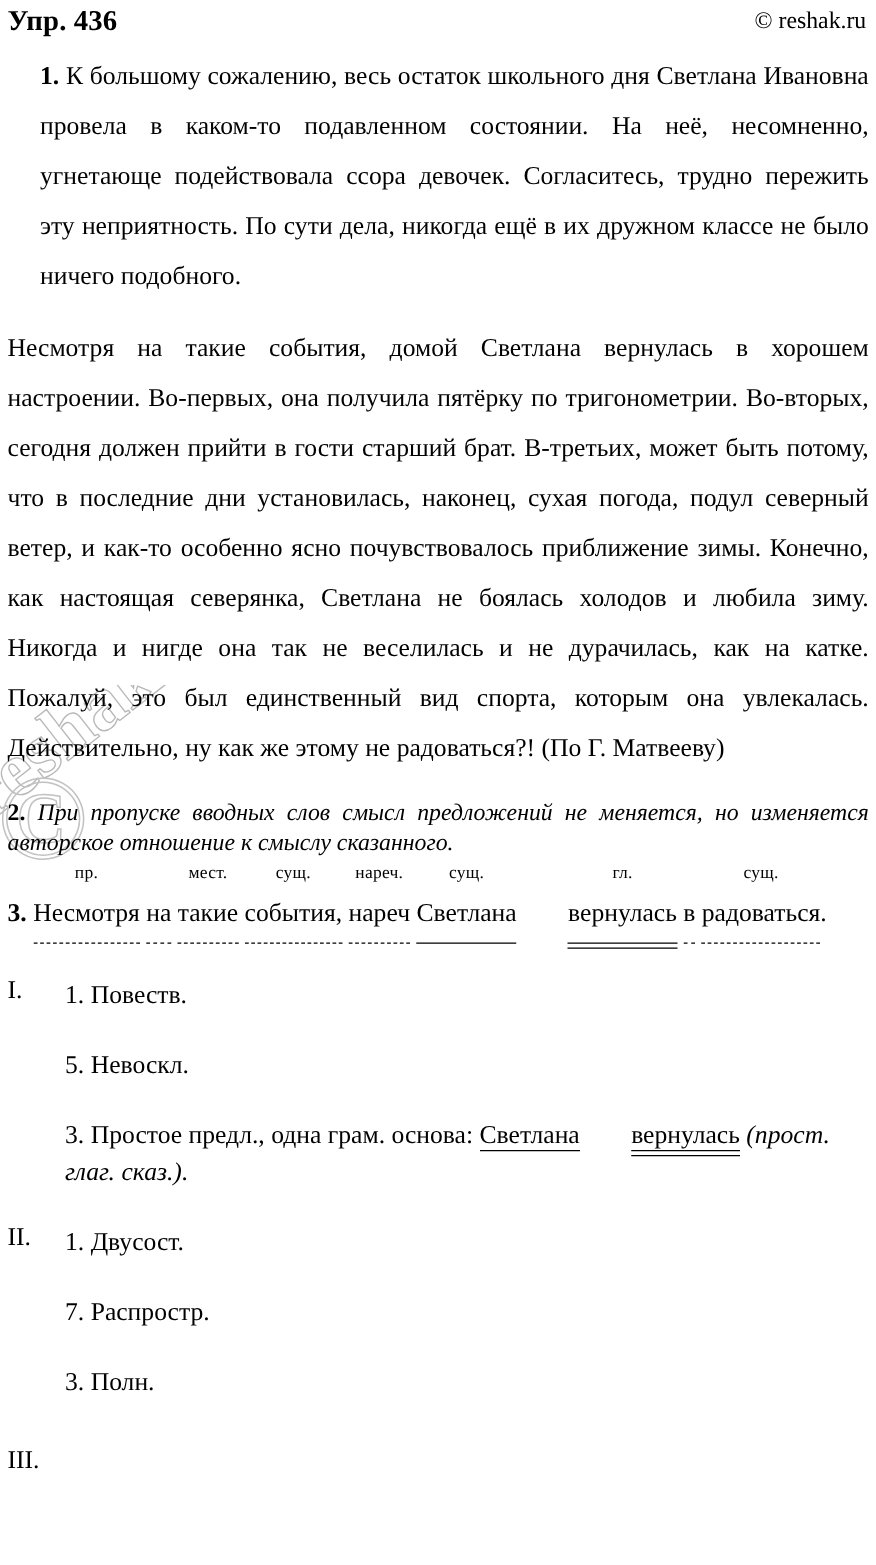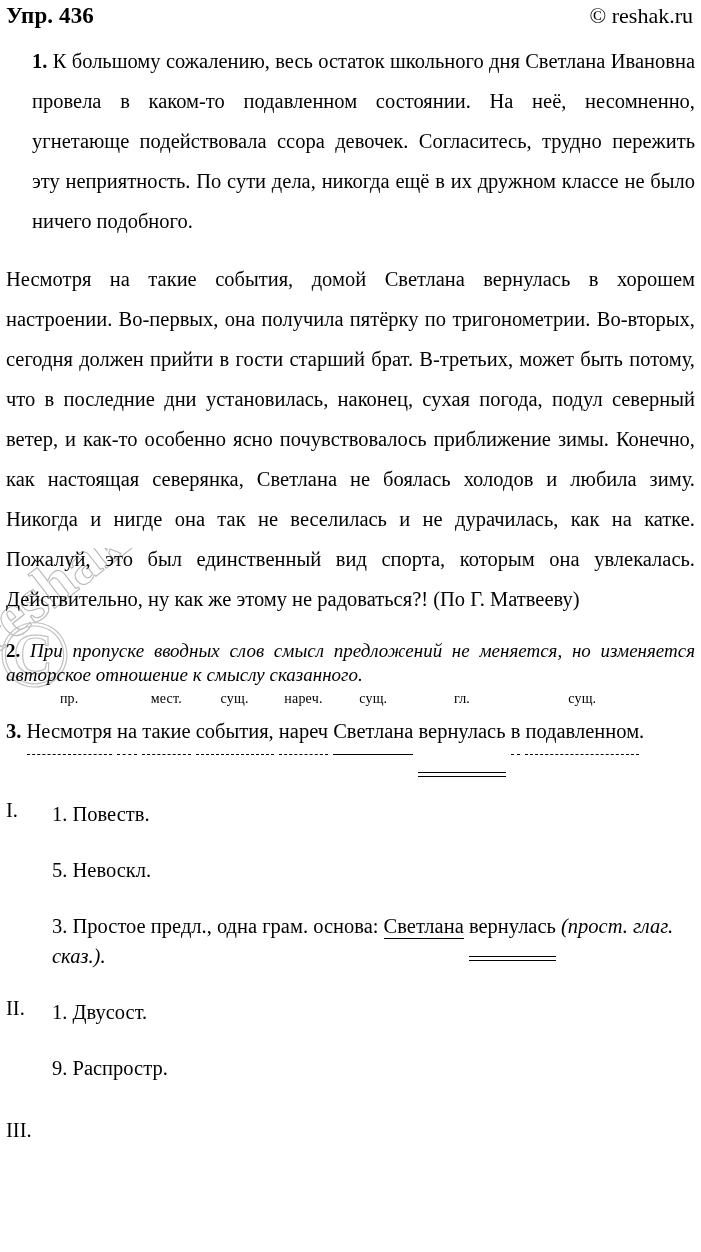--- a/index.html
+++ b/index.html
@@ -44,33 +44,33 @@
 
   .page {
     position: relative;
     z-index: 1;
     padding: 0 2px;
   }
 
   
   .header {
     display: flex;
-    align-items: flex-start;
+    align-items: center;
     justify-content: space-between;
     padding: 3px 6px 0 4px;
     height: 30px;
     box-sizing: border-box;
   }
   .header-title {
     font-size: 23px;
     font-weight: bold;
     letter-spacing: 0.1px;
   }
   .header-copy {
-    font-size: 22px;
+    font-size: 19px;
     white-space: nowrap;
   }
 
   
   .content {
     padding: 0 4px 0 4px;
   }
   p.para {
     margin: 0 0 0 0;
     font-size: 20.5px;
@@ -125,22 +125,23 @@
     white-space: nowrap;
     font-weight: normal;
   }
   
   .u-subject {
     border-bottom: 1.6px solid #000;
     padding-bottom: 1px;
   }
   .u-predicate {
     border-bottom: 1.6px solid #000;
-    padding-bottom: 19px;
-    position: relative;
+    padding-bottom: 1px;
+    position: relative;
+    margin-left: 36px;
   }
   .u-predicate::after {
     content: "";
     position: absolute;
     left: 0; right: 0;
     bottom: -4.5px;
     border-bottom: 1.6px solid #000;
   }
   .u-dashdot {
     border-bottom: 1.7px dashed #000;
@@ -205,21 +206,21 @@
     <div class="item3">
       <span class="num">3.</span>
       <span class="tok u-dashdot"><span class="pos">пр.</span><span>Несмотря</span></span>
       <span class="tok u-dashdot"><span class="pos"></span><span>на</span></span>
       <span class="tok u-dashdot"><span class="pos">мест.</span><span>такие</span></span>
       <span class="tok u-dashdot"><span class="pos">сущ.</span><span>события,</span></span>
       <span class="tok u-dashdot"><span class="pos">нареч.</span><span>нареч</span></span>
       <span class="tok u-subject"><span class="pos">сущ.</span><span>Светлана</span></span>
       <span class="tok u-predicate"><span class="pos">гл.</span><span>вернулась</span></span>
       <span class="tok u-dashdot"><span class="pos"></span><span>в</span></span>
-      <span class="tok u-dashdot"><span class="pos">сущ.</span><span>подавленном</span></span><span>.</span>
+      <span class="tok u-dashdot"><span class="pos">сущ.</span><span>радоваться</span></span><span>.</span>
     </div>
 
     <div class="analysis">
 
       <div class="ana-row">
         <div class="roman">I.</div>
         <div class="ana-text">1. Повеств.</div>
       </div>
 
       <div class="ana-row">
@@ -232,23 +233,27 @@
         <div class="ana-text"><span>3. Простое предл., одна грам. основа:</span> <span class="u-subject">Светлана</span> <span class="u-predicate">вернулась</span> <span class="italic">(прост. глаг. сказ.).</span></div>
       </div>
 
       <div class="ana-row">
         <div class="roman">II.</div>
         <div class="ana-text">1. Двусост.</div>
       </div>
 
       <div class="ana-row">
         <div class="roman empty">II.</div>
-        <div class="ana-text">9. Распростр.</div>
-      </div>
-
+        <div class="ana-text">7. Распростр.</div>
+      </div>
+
+      <div class="ana-row">
+        <div class="roman empty">II.</div>
+        <div class="ana-text">3. Полн.</div>
+      </div>
 
     </div>
 
     <div class="line-iii">
       <div class="roman">III.</div>
     </div>
 
   </div>
 </div>
 

